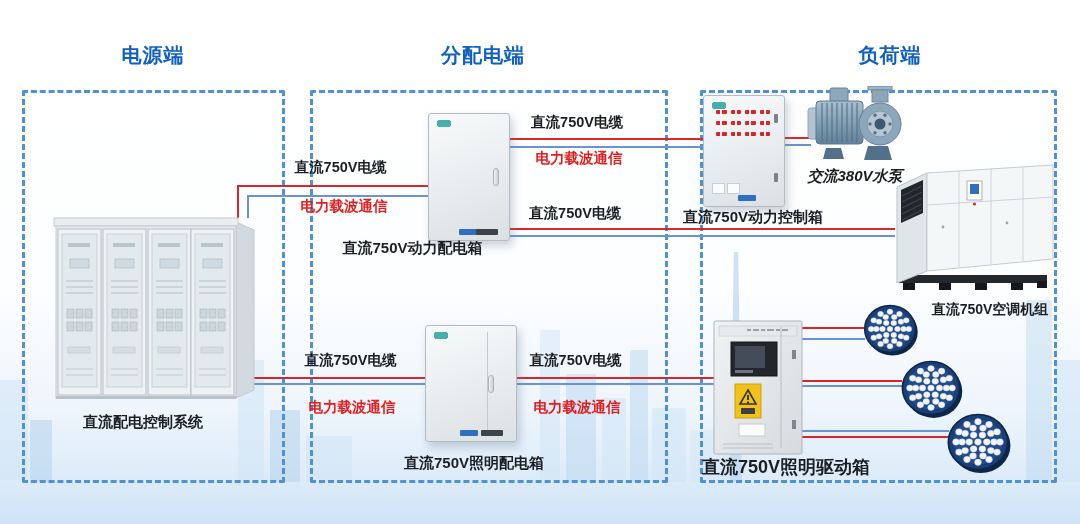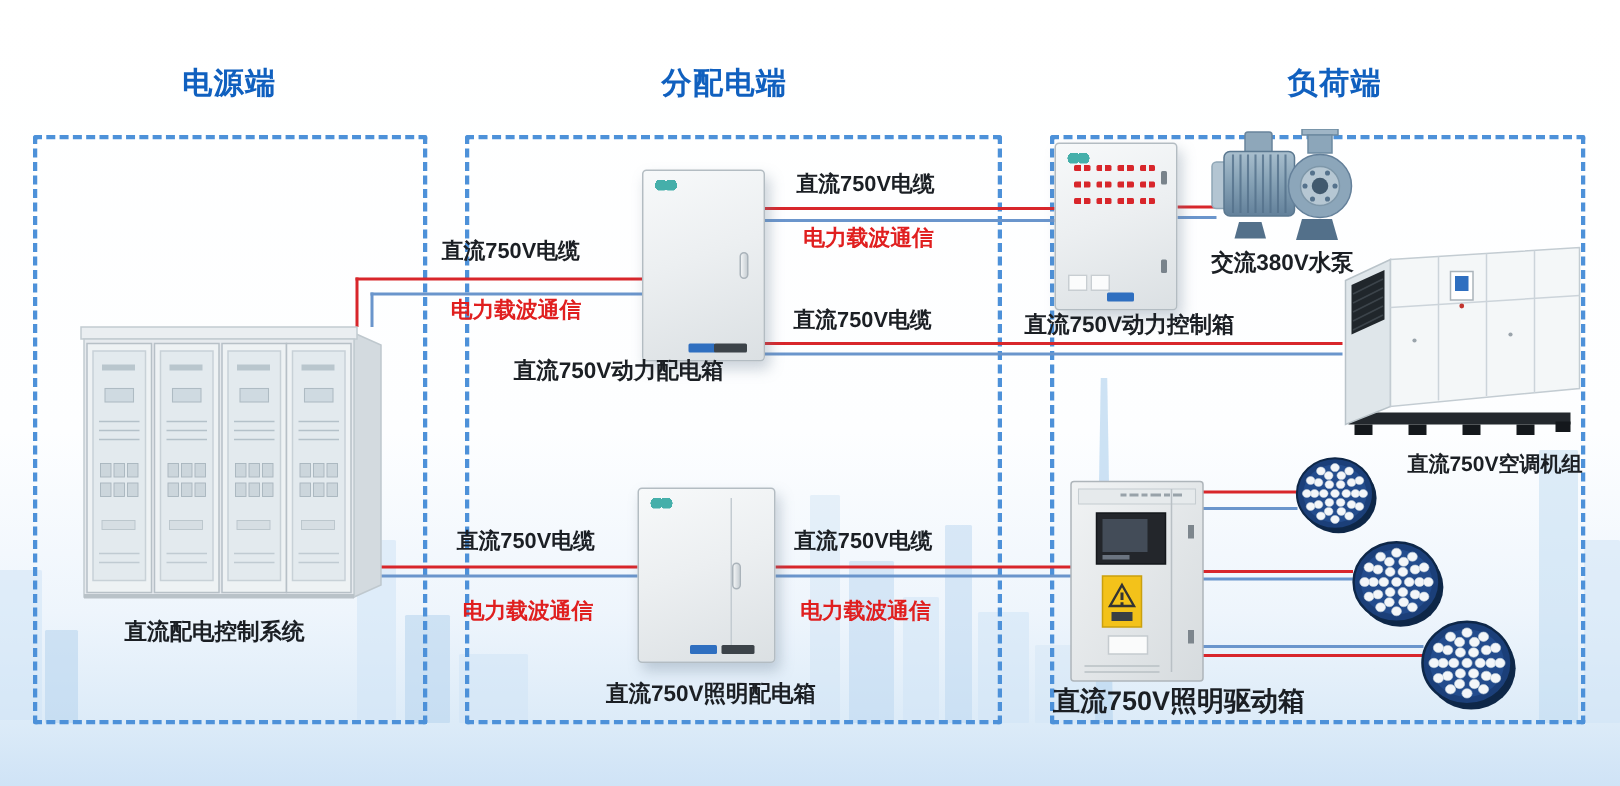--- a/index.html
+++ b/index.html
@@ -235,21 +235,21 @@
     <g fill="#55728c">
       <circle cx="84" cy="38" r="1.7"></circle>
         <circle cx="79" cy="46.7" r="1.7"></circle>
         <circle cx="69" cy="46.7" r="1.7"></circle>
       <circle cx="64" cy="38" r="1.7"></circle>
         <circle cx="69" cy="29.3" r="1.7"></circle>
         <circle cx="79" cy="29.3" r="1.7"></circle>
     </g>
     <circle cx="74" cy="38" r="5.5" fill="#41596e"></circle>
   </svg>
-  <div class="devlbl" style="left:800px;top:168px;width:110px;">交流380V水泵</div>
+  <div class="devlbl" style="left:800px;top:168px;width:110px;font-style:italic;">交流380V水泵</div>
 
   <svg class="dev" style="left:891px;top:157px;" width="168" height="140" viewBox="0 0 168 140">
     <rect x="8" y="118" width="148" height="8" fill="#23282d"></rect>
     <g fill="#14181c">
       <rect x="12" y="126" width="12" height="7"></rect>
         <rect x="48" y="126" width="12" height="7"></rect>
       <rect x="84" y="126" width="12" height="7"></rect>
         <rect x="120" y="126" width="12" height="7"></rect>
       <rect x="146" y="124" width="10" height="7"></rect>
     </g>
@@ -268,21 +268,21 @@
       <line x1="100" y1="12" x2="100" y2="107"></line>
       <line x1="132" y1="10" x2="132" y2="105"></line>
       <line x1="36" y1="48" x2="162" y2="40"></line>
     </g>
     <rect x="76" y="24" width="15" height="19" fill="#ffffff" stroke="#aab4ba"></rect>
     <rect x="79" y="27" width="9" height="10" fill="#2f6fc0"></rect>
     <circle cx="83.5" cy="47" r="1.6" fill="#c2342e"></circle>
     <circle cx="52" cy="70" r="1.4" fill="#9aa4ab"></circle>
       <circle cx="116" cy="66" r="1.4" fill="#9aa4ab"></circle>
   </svg>
-  <div class="devlbl" style="left:925px;top:301px;width:130px;font-size:14px;text-align:right;">直流750V空调机组</div>
+  <div class="devlbl" style="left:925px;top:301px;width:130px;font-size:14px;">直流750V空调机组</div>
 
   <svg class="dev" style="left:713px;top:320px;" width="90" height="135" viewBox="0 0 90 135">
     <defs>
       <linearGradient id="gd" x1="0" y1="0" x2="1" y2="1">
         <stop offset="0" stop-color="#f1f3f4"></stop>
           <stop offset="1" stop-color="#d6dbde"></stop>
       </linearGradient>
     </defs>
     <rect x="1" y="1" width="88" height="133" rx="2" fill="url(#gd)" stroke="#aeb5ba"></rect>
     <rect x="6" y="6" width="78" height="10" fill="#e6eaec" stroke="#c6cdd1" stroke-width="0.7"></rect>

